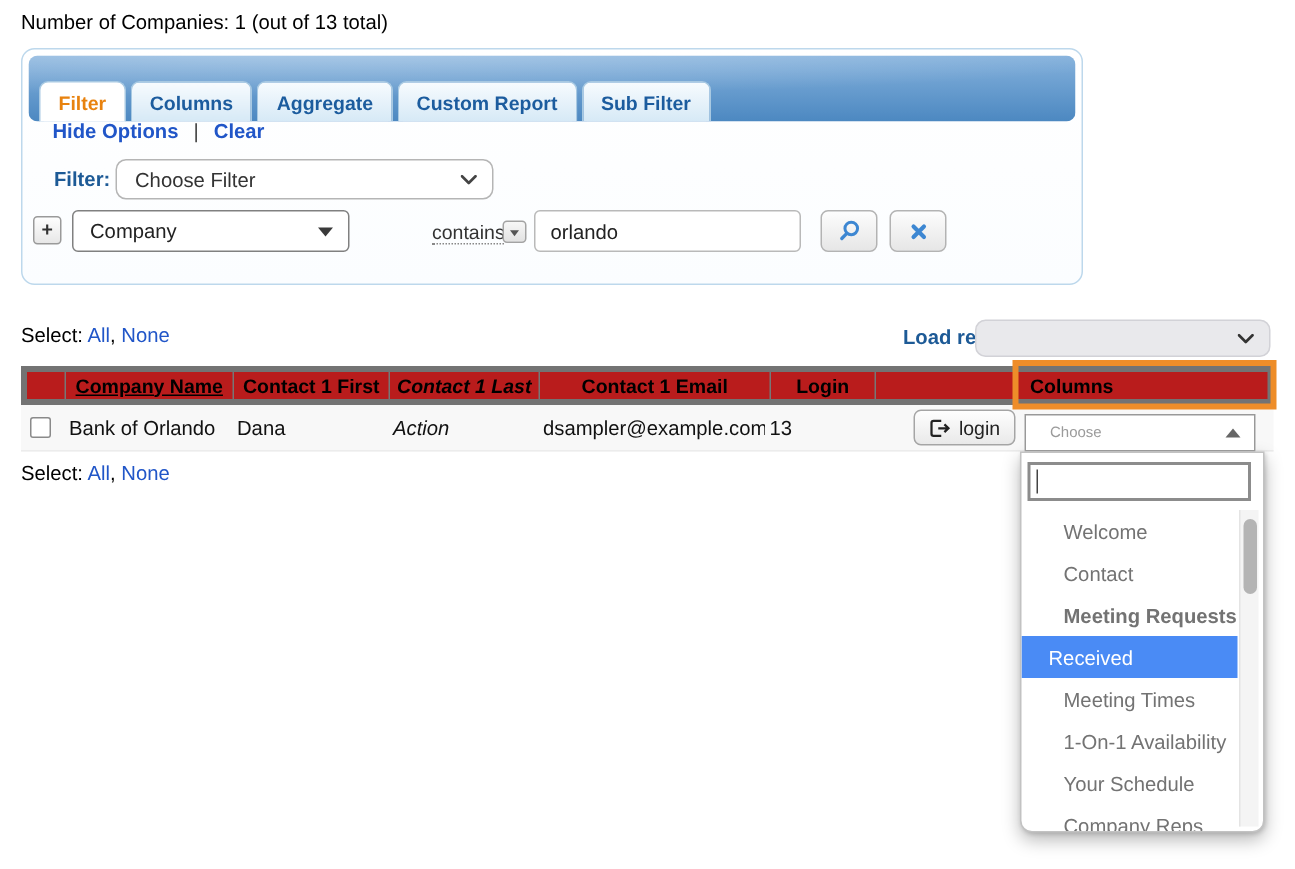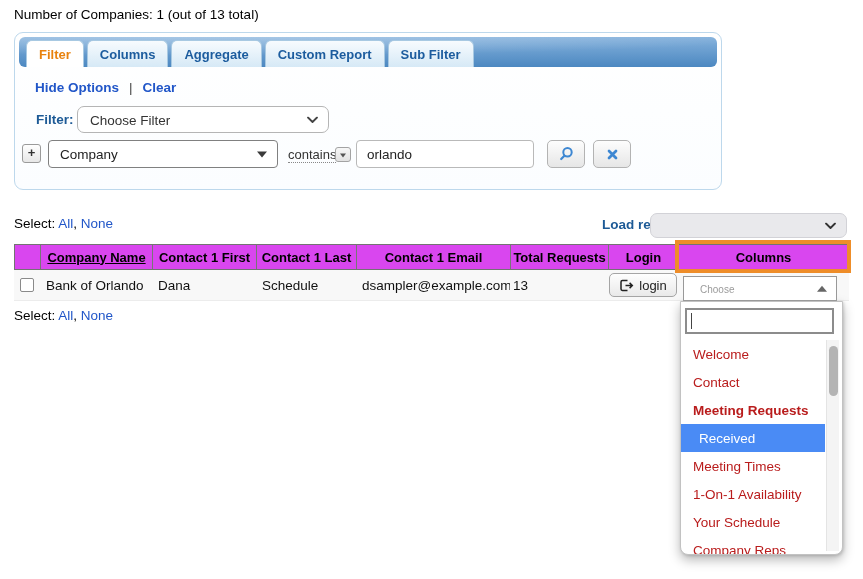--- a/index.html
+++ b/index.html
@@ -13,21 +13,21 @@
   
   .summary { left:14px; top:7px; font-size:13.5px; color:#000; }
 
   
   .filter-panel {
     left:14px; top:32px; width:708px; height:158px;
     border:1px solid #bdd8ec; border-radius:9px;
     background:linear-gradient(#ffffff,#fbfdff);
   }
   .tabbar {
-    position:absolute; left:4px; top:4px; right:4px; height:30px; border-radius:6px;
+    position:absolute; left:4px; top:4px; right:4px; height:44px; border-radius:6px;
     background:
       radial-gradient(140% 120% at 28% -10%, rgba(255,255,255,.33), rgba(255,255,255,0) 60%),
       linear-gradient(#84b1dc,#4c88c1);
     display:flex; align-items:flex-end; padding-left:7px;
   }
   .tab {
     height:27px; line-height:27px; padding:0 12px; margin-right:3px;
     font-size:13px; font-weight:bold; color:#1c5c9e; cursor:pointer;
     background:linear-gradient(#f7fbfe,#d6e9f6);
     border:1px solid #a8c9e2; border-bottom:none; border-radius:6px 6px 0 0;
@@ -47,21 +47,21 @@
   .sel .val { position:absolute; left:12px; top:50%; transform:translateY(-50%); white-space:nowrap; }
   .sel .chev { position:absolute; right:10px; top:50%; transform:translateY(-50%); line-height:0; }
   .saved-filter { left:62px; top:73px; width:252px; height:27px; }
 
   .frow-plus {
     position:absolute; left:7px; top:111px; width:19px; height:19px;
     background:linear-gradient(#fefefe,#e7e7e7); border:1px solid #9a9a9a; border-radius:3px;
     font-size:13px; font-weight:bold; color:#333; line-height:16px; text-align:center; cursor:pointer;
   }
   .field-select {
-    position:absolute; left:33px; top:107px; width:230px; height:28px;
+    position:absolute; left:33px; top:107px; width:185px; height:28px;
     background:#fff; border:1px solid #808080; border-radius:4px; cursor:pointer;
   }
   .field-select .val { position:absolute; left:11px; top:50%; transform:translateY(-50%); font-size:13.5px; color:#222; }
   .tri-down {
     width:0; height:0; border-left:5px solid transparent; border-right:5px solid transparent;
     border-top:6px solid #3a3a3a; position:absolute; right:10px; top:50%; transform:translateY(-40%);
   }
   .operator { position:absolute; left:273px; top:114px; font-size:13px; color:#333; border-bottom:1px dotted #888; cursor:pointer; }
   .op-dd {
     position:absolute; left:320px; top:114px; width:16px; height:15px;
@@ -88,28 +88,28 @@
   .select-bar.top { left:14px; top:216px; }
   .select-bar.bottom { left:14px; top:308px; }
 
   
   .load-report-label { left:566px; top:217px; font-size:13.5px; font-weight:bold; color:#1d5a96;padding-left:36px; }
   .load-report-select { left:650px; top:213px; width:197px; height:25px; background:#e9e9ec; border:1px solid #d2d2d7; }
 
   
   .thead {
     left:14px; top:244px; width:835px; height:26px; display:flex;
-    background:#d946ef; border:1px solid #737373;
+    background:#b91c1c; border:4px solid #737373;
   }
   .thead .th {
     border-right:1px solid #777; font-size:13px; font-weight:bold; color:#000;
     display:flex; align-items:center; justify-content:center; white-space:nowrap;
   }
   .thead .th:last-child { border-right:none; }
-  .c0{width:26px;} .c1{width:112px;} .c2{width:104px;} .c3{width:100px;}
+  .c0{width:26px;} .c1{width:112px;} .c2{width:104px;} .c3{width:100px;font-style:italic;}
   .c4{width:154px;} .c5{width:98px;} .c6{width:70px;} .c7{flex:1;}
   .u { text-decoration:underline; }
 
   .trow {
     left:14px; top:270px; width:835px; height:31px; display:flex;
     background:#f8f8f8; border-bottom:1px solid #ececec; font-size:13.5px; color:#111;
   }
   .trow .td { display:flex; align-items:center; padding-left:6px; white-space:nowrap; overflow:hidden; }
   .trow .td.center { justify-content:center; padding-left:0; }
   .trow .td.tight { padding-left:3px; }
@@ -142,22 +142,22 @@
     box-shadow:0 5px 12px rgba(0,0,0,.28), 1px 1px 3px rgba(0,0,0,.15);
   }
   .dd-search {
     position:absolute; left:4px; top:6px; width:149px; height:26px;
     border:2px solid #8c8c8c; font-size:13.5px; padding-left:5px; outline:none;
     font-family:"Liberation Sans", sans-serif; background:#fff;
   }
   .dd-caret { position:absolute; left:10px; top:11px; width:1px; height:16px; background:#444; }
   .dd-options { position:absolute; left:0; top:38px; right:0; bottom:0; }
   .opt {
-    height:28px; display:flex; align-items:center; padding-left:12px;
-    font-size:13.5px; color:#b91c1c; cursor:pointer; white-space:nowrap;
+    height:28px; display:flex; align-items:center; padding-left:28px;
+    font-size:13.5px; color:#737373; cursor:pointer; white-space:nowrap;
   }
   .opt.group { font-weight:bold; }
   .opt.selected { background:#4a8bf5; color:#fff; padding-left:18px; margin-right:17px; }
   .dd-scroll-track {
     position:absolute; right:3px; top:38px; bottom:3px; width:13px;
     background:#f4f4f4; border-left:1px solid #e4e4e4;
   }
   .dd-scroll-thumb { position:absolute; left:2px; top:6px; width:9px; height:50px; background:#b4b4b4; border-radius:5px; cursor:pointer; }
 </style>
 </head>
@@ -239,32 +239,31 @@
   </div>
 
   <div class="abs thead">
     <div class="th c0"></div>
     <div class="th c1">
         <span class="u">Company Name</span>
       </div>
     <div class="th c2">Contact 1 First</div>
     <div class="th c3">Contact 1 Last</div>
     <div class="th c4">Contact 1 Email</div>
-    <div class="th c5">Total Requests</div>
     <div class="th c6">Login</div>
     <div class="th c7">Columns</div>
   </div>
 
   <div class="abs trow">
     <div class="td c0 center">
       <span class="checkbox"></span>
     </div>
     <div class="td c1">Bank of Orlando</div>
     <div class="td c2">Dana</div>
-    <div class="td c3">Schedule</div>
+    <div class="td c3">Action</div>
     <div class="td c4">dsampler@example.com</div>
     <div class="td c5 tight">13</div>
     <div class="td c6 center">
       <button class="login-btn">
         <span style="line-height:0;">
           <svg width="15" height="13" viewBox="0 0 15 13">
               <path d="M8.5 1.5 H3.4 C2.6 1.5 2 2.1 2 2.9 V10.1 C2 10.9 2.6 11.5 3.4 11.5 H8.5" fill="none" stroke="#222" stroke-width="1.5"></path>
               <path d="M6.5 6.5 H13 M10.6 3.9 L13.3 6.5 L10.6 9.1" fill="none" stroke="#222" stroke-width="1.5"></path>
             </svg>
         </span>

